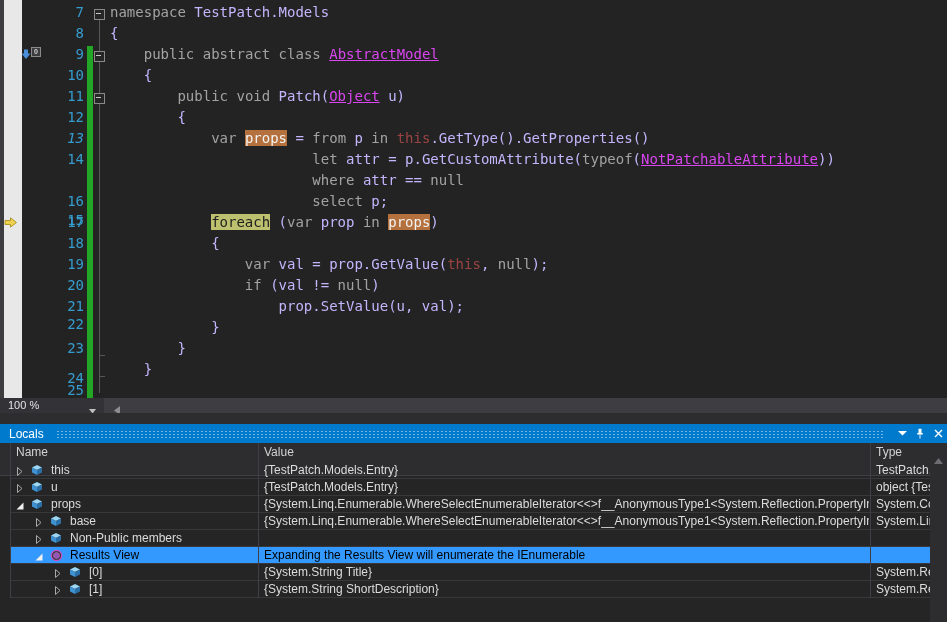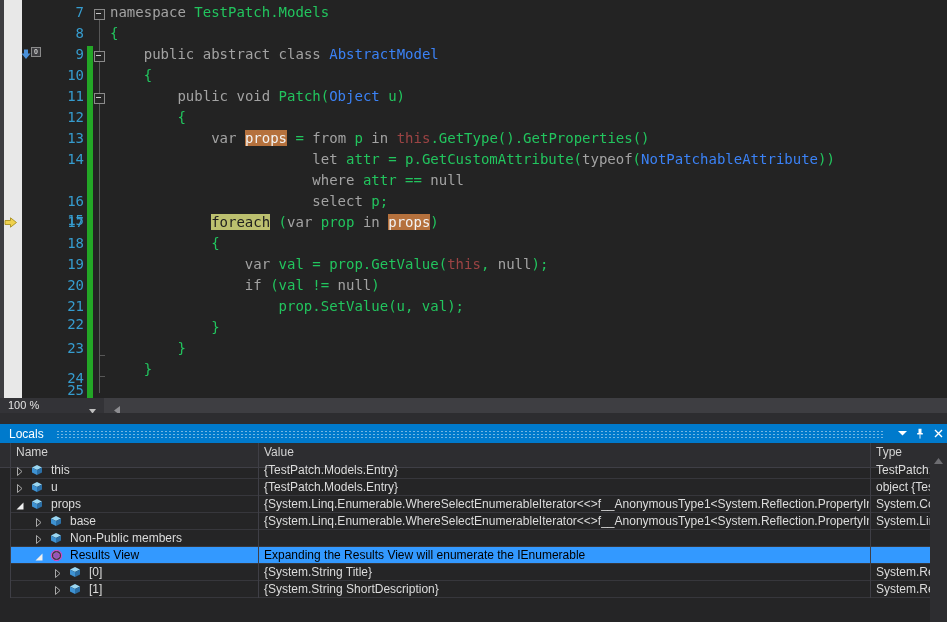--- a/index.html
+++ b/index.html
@@ -12,21 +12,21 @@
   .glyph-margin{position:absolute;left:4px;top:0;width:18px;height:398px;background:#e8e8e8;}
   .change-bar{position:absolute;left:87px;top:46px;width:6px;height:352px;background:#23a626;}
   .outline-line{position:absolute;left:99px;top:19px;width:1px;height:374px;background:#575757;}
   .fold-tick{position:absolute;left:99px;width:6px;height:1px;background:#575757;}
   .ln{position:absolute;left:28px;width:56px;height:21px;line-height:21px;text-align:right;
       color:#369cce;font:14px "DejaVu Sans Mono",monospace;}
   .fold-box{position:absolute;left:94px;width:9px;height:9px;background:#262626;border:1px solid #8a8a8a;}
   .fold-box i{position:absolute;left:1px;top:3px;width:5px;height:1px;background:#c8c8c8;}
   .code-line{position:absolute;left:110px;height:21px;line-height:21px;white-space:pre;
              font:14px "DejaVu Sans Mono",monospace;color:#d8d8d8;}
-  .c-kw{color:#a3a3a3;} .c-typ{color:#3b82f6;} .c-pln{color:#22c55e;} .c-this{color:#9c4444;}
+  .c-kw{color:#a3a3a3;} .c-typ{color:#d946ef;text-decoration:underline;} .c-pln{color:#c4b5fd;} .c-this{color:#9c4444;}
   .c-hlsym{background:#b5713d;color:#f2f2f2;} .c-hlcur{background:#bcc06f;color:#1e1e1e;margin-top:44px;}
   .ref-marker{position:absolute;left:21px;top:46px;width:22px;height:12px;}
   .ref-count{position:absolute;left:10px;top:1px;width:8px;height:8px;border:1px solid #8a8a8a;
              background:#3c3c3f;color:#d4d4d4;font:bold 7px "Liberation Sans",sans-serif;
              line-height:8px;text-align:center;}
   .cur-arrow{position:absolute;left:4px;top:215px;}
 
   
   .hscroll{position:absolute;left:0;top:398px;width:947px;height:15px;background:#3e3e42;}
   .zoom-combo{position:absolute;left:0;top:0;width:104px;height:15px;background:#333337;
@@ -39,21 +39,21 @@
 
   
   .locals{position:absolute;left:0;top:424px;width:947px;height:198px;background:#252526;overflow:hidden;}
   .l-title{position:absolute;left:0;top:0;width:947px;height:19px;background:#007acc;display:flex;
            align-items:center;color:#fff;font:12px "Liberation Sans",sans-serif;}
   .l-title .txt{padding-left:9px;}
   .l-title .dots{flex:1;height:9px;margin:1px 10px 0 12px;
       background-image:radial-gradient(rgba(255,255,255,0.45) 0.8px, transparent 1.1px);
       background-size:4px 3px;}
   .tbtn{width:18px;height:19px;display:flex;align-items:center;justify-content:center;}
-  .l-header{position:absolute;left:0;top:19px;width:930px;height:25px;background:#2d2d30;
+  .l-header{position:absolute;left:0;top:19px;width:930px;height:33px;background:#2d2d30;
             border-bottom:1px solid #3f3f46;box-sizing:border-box;color:#d2d2d2;
             font:12px "Liberation Sans",sans-serif;}
   .l-header span{position:absolute;top:2px;}
   .h-name{left:16px;} .h-value{left:264px;} .h-type{left:876px;}
   .grid-vline{position:absolute;width:1px;top:19px;height:155px;background:#3f3f46;}
   .rows{position:absolute;left:11px;top:38px;width:919px;}
   .lrow{position:relative;height:17px;box-sizing:border-box;border-bottom:1px solid #37373c;
         font:12px "Liberation Sans",sans-serif;color:#dcdcdc;}
   .lrow.selected{background:#3399ff;color:#000000;}
   .lrow span{position:absolute;top:0;height:16px;line-height:16px;white-space:nowrap;}
@@ -71,21 +71,21 @@
   <div class="editor">
     <div class="indicator-strip"></div>
     <div class="glyph-margin"></div>
     <div>
         <div class="ln" style="top: 4px;">7</div>
         <div class="ln" style="top: 25px;">8</div>
         <div class="ln" style="top: 46px;">9</div>
         <div class="ln" style="top: 67px;">10</div>
         <div class="ln" style="top: 88px;">11</div>
         <div class="ln" style="top: 109px;">12</div>
-        <div class="ln" style="top: 130px;">13</div>
+        <div class="ln" style="top: 130px; font-style: italic;">13</div>
         <div class="ln" style="top: 151px;">14</div>
         <div class="ln" style="top: 172px; margin-top: 40px;">15</div>
         <div class="ln" style="top: 193px;">16</div>
         <div class="ln" style="top: 214px;">17</div>
         <div class="ln" style="top: 235px;">18</div>
         <div class="ln" style="top: 256px;">19</div>
         <div class="ln" style="top: 277px;">20</div>
         <div class="ln" style="top: 298px;">21</div>
         <div class="ln" style="top: 316px;">22</div>
         <div class="ln" style="top: 340px;">23</div>

